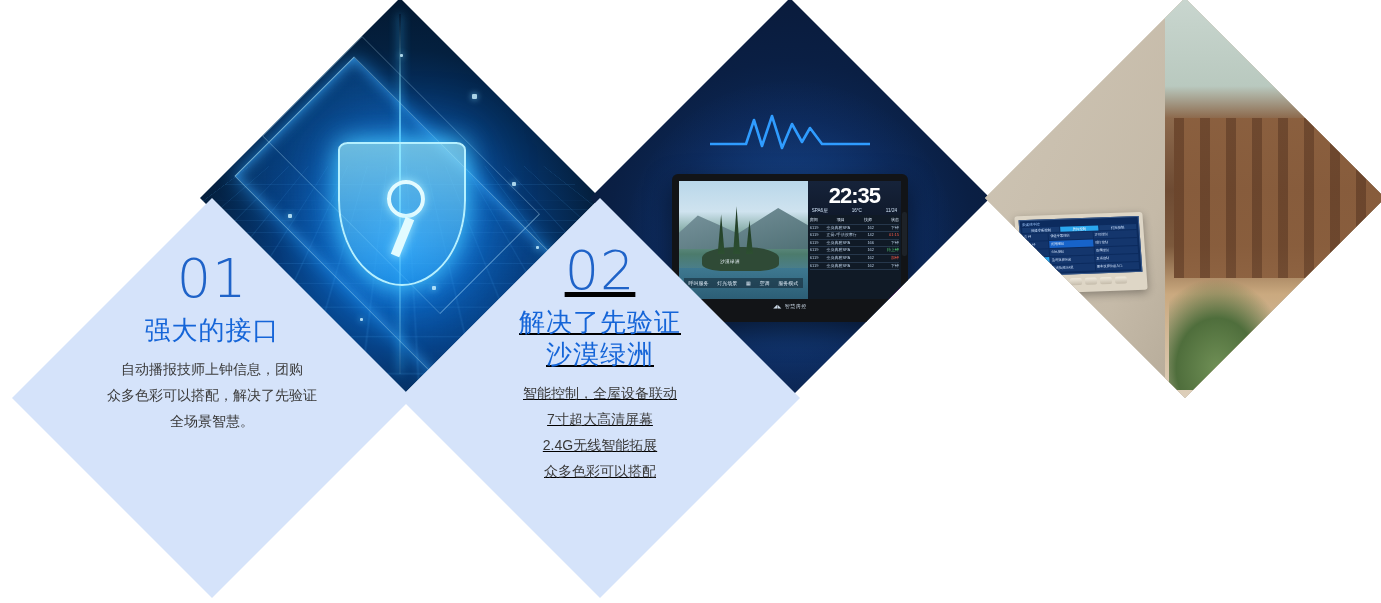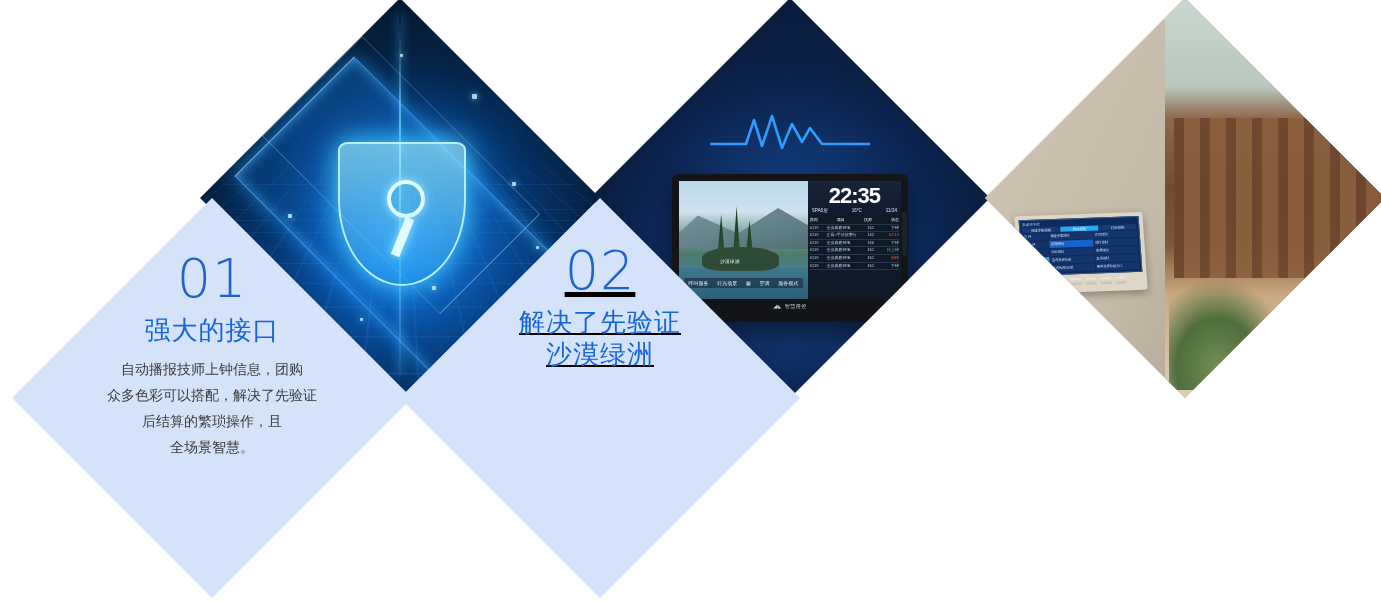--- a/index.html
+++ b/index.html
@@ -546,30 +546,35 @@
     </div>
   </div>
 
   <div class="diamond card" id="card-1">
     <div class="card-inner">
       <div class="card-num">01</div>
       <div class="card-title">强大的接口</div>
       <div class="card-body">
         <div>自动播报技师上钟信息，团购</div>
         <div>众多色彩可以搭配，解决了先验证</div>
-        <div>后结算的繁琐操作，且</div>
         <div>全场景智慧。</div>
       </div>
     </div>
   </div>
 
   <div class="diamond card" id="card-2">
     <div class="card-inner">
       <div class="card-num">02</div>
       <div class="card-title">
         <div>解决了先验证</div>
         <div>沙漠绿洲</div>
       </div>
+      <div class="card-body">
+        <div>智能控制，全屋设备联动</div>
+        <div>7寸超大高清屏幕</div>
+        <div>2.4G无线智能拓展</div>
+        <div>众多色彩可以搭配</div>
+      </div>
     </div>
   </div>
 
 
 </div>
 
 </body></html>

